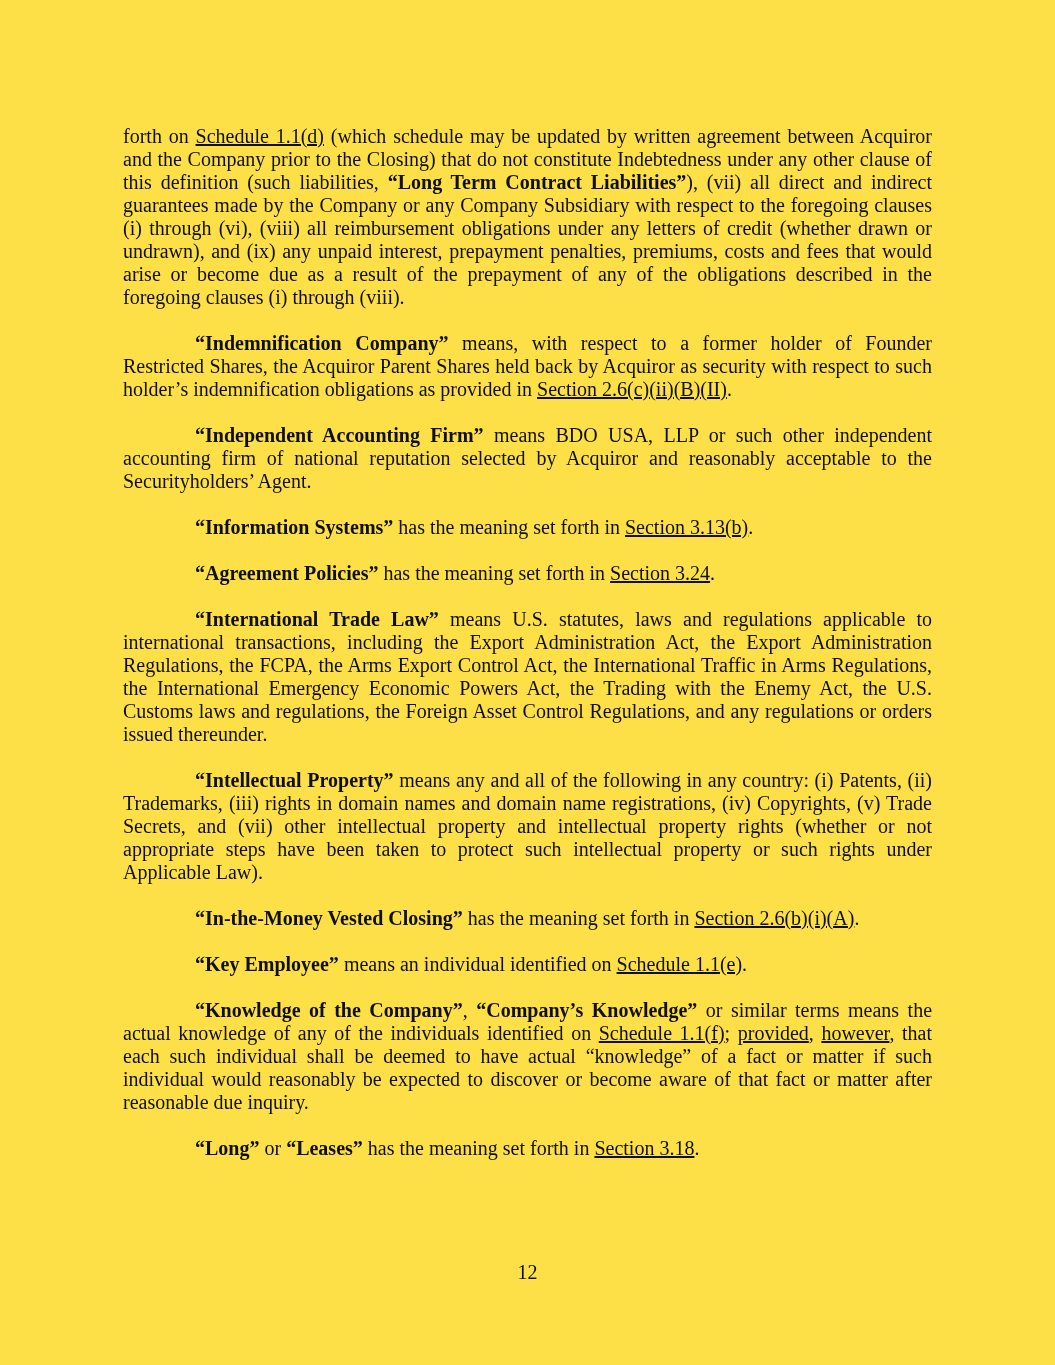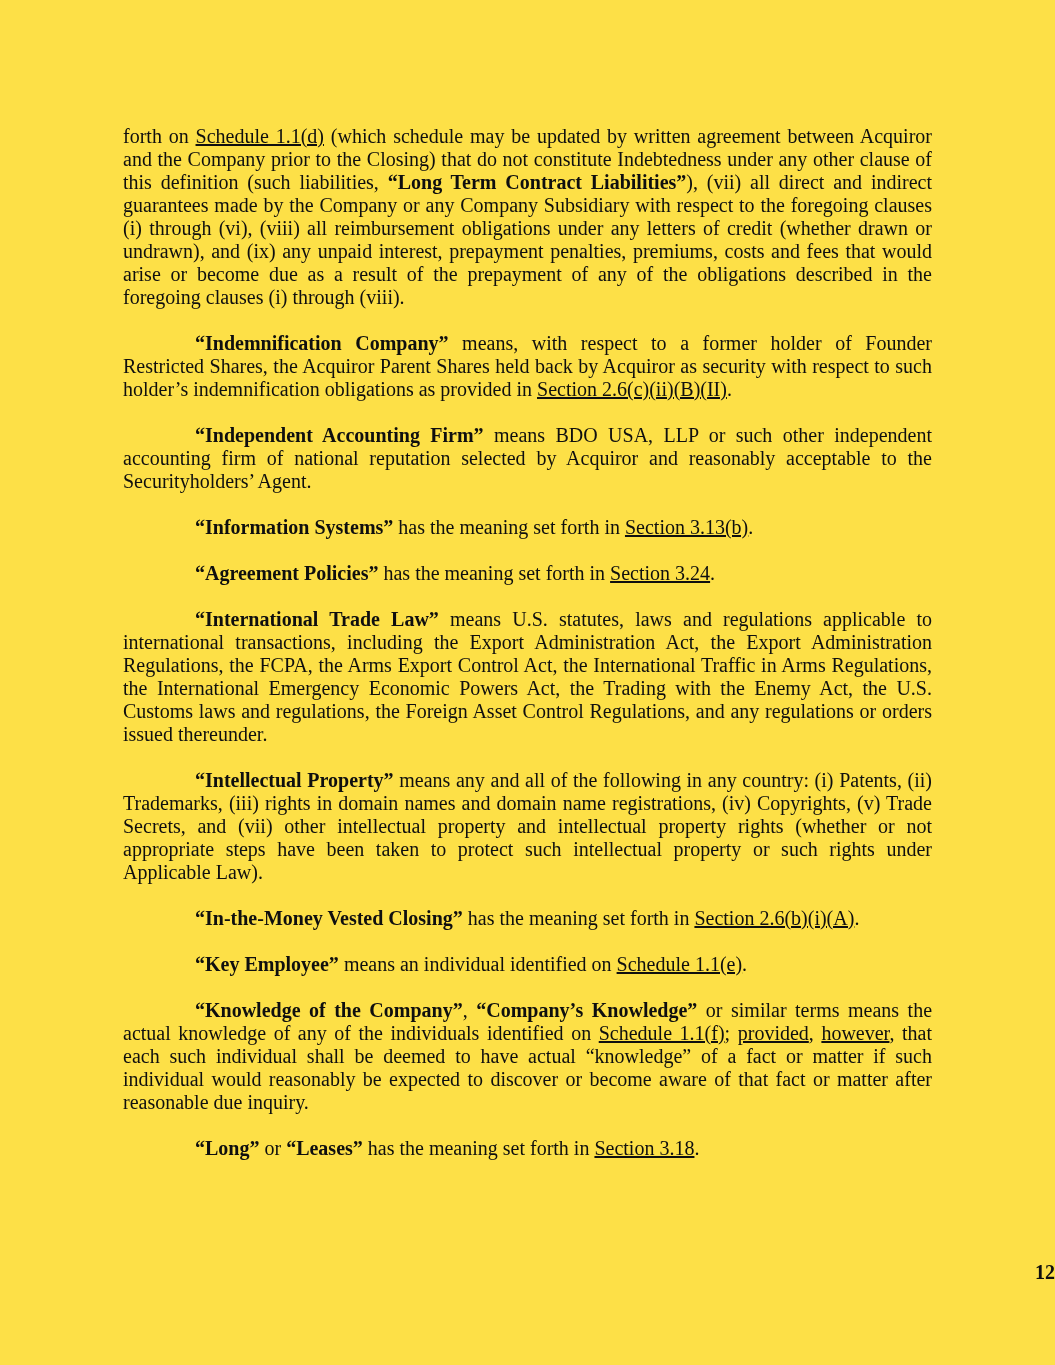--- a/index.html
+++ b/index.html
@@ -40,24 +40,23 @@
     font-weight: bold;
   }
   .underline {
     text-decoration: underline;
   }
   .page-number {
     position: absolute;
     left: 0;
     right: 0;
     top: 1261px;
-    text-align: right;
+    text-align: center;
     font-size: 20px;
     line-height: 23px;
-    font-weight: bold;
   }
 </style>
 </head>
 <body>
 
 <div class="document-page">
   <div class="doc-body">
       <p class="para"><span>forth on </span><span class="underline">Schedule 1.1(d)</span><span> (which schedule may be updated by written agreement between Acquiror and the Company prior to the Closing) that do not constitute Indebtedness under any other clause of this definition (such liabilities, </span><span class="bold">“Long Term Contract Liabilities”</span><span>), (vii) all direct and indirect guarantees made by the Company or any Company Subsidiary with respect to the foregoing clauses (i) through (vi), (viii) all reimbursement obligations under any letters of credit (whether drawn or undrawn), and (ix) any unpaid interest, prepayment penalties, premiums, costs and fees that would arise or become due as a result of the prepayment of any of the obligations described in the foregoing clauses (i) through (viii).</span></p>
       <p class="para indent"><span class="bold">“Indemnification Company”</span><span> means, with respect to a former holder of Founder Restricted Shares, the Acquiror Parent Shares held back by Acquiror as security with respect to such holder’s indemnification obligations as provided in </span><span class="underline">Section 2.6(c)(ii)(B)(II)</span><span>.</span></p>
       <p class="para indent"><span class="bold">“Independent Accounting Firm”</span><span> means BDO USA, LLP or such other independent accounting firm of national reputation selected by Acquiror and reasonably acceptable to the Securityholders’ Agent.</span></p>

